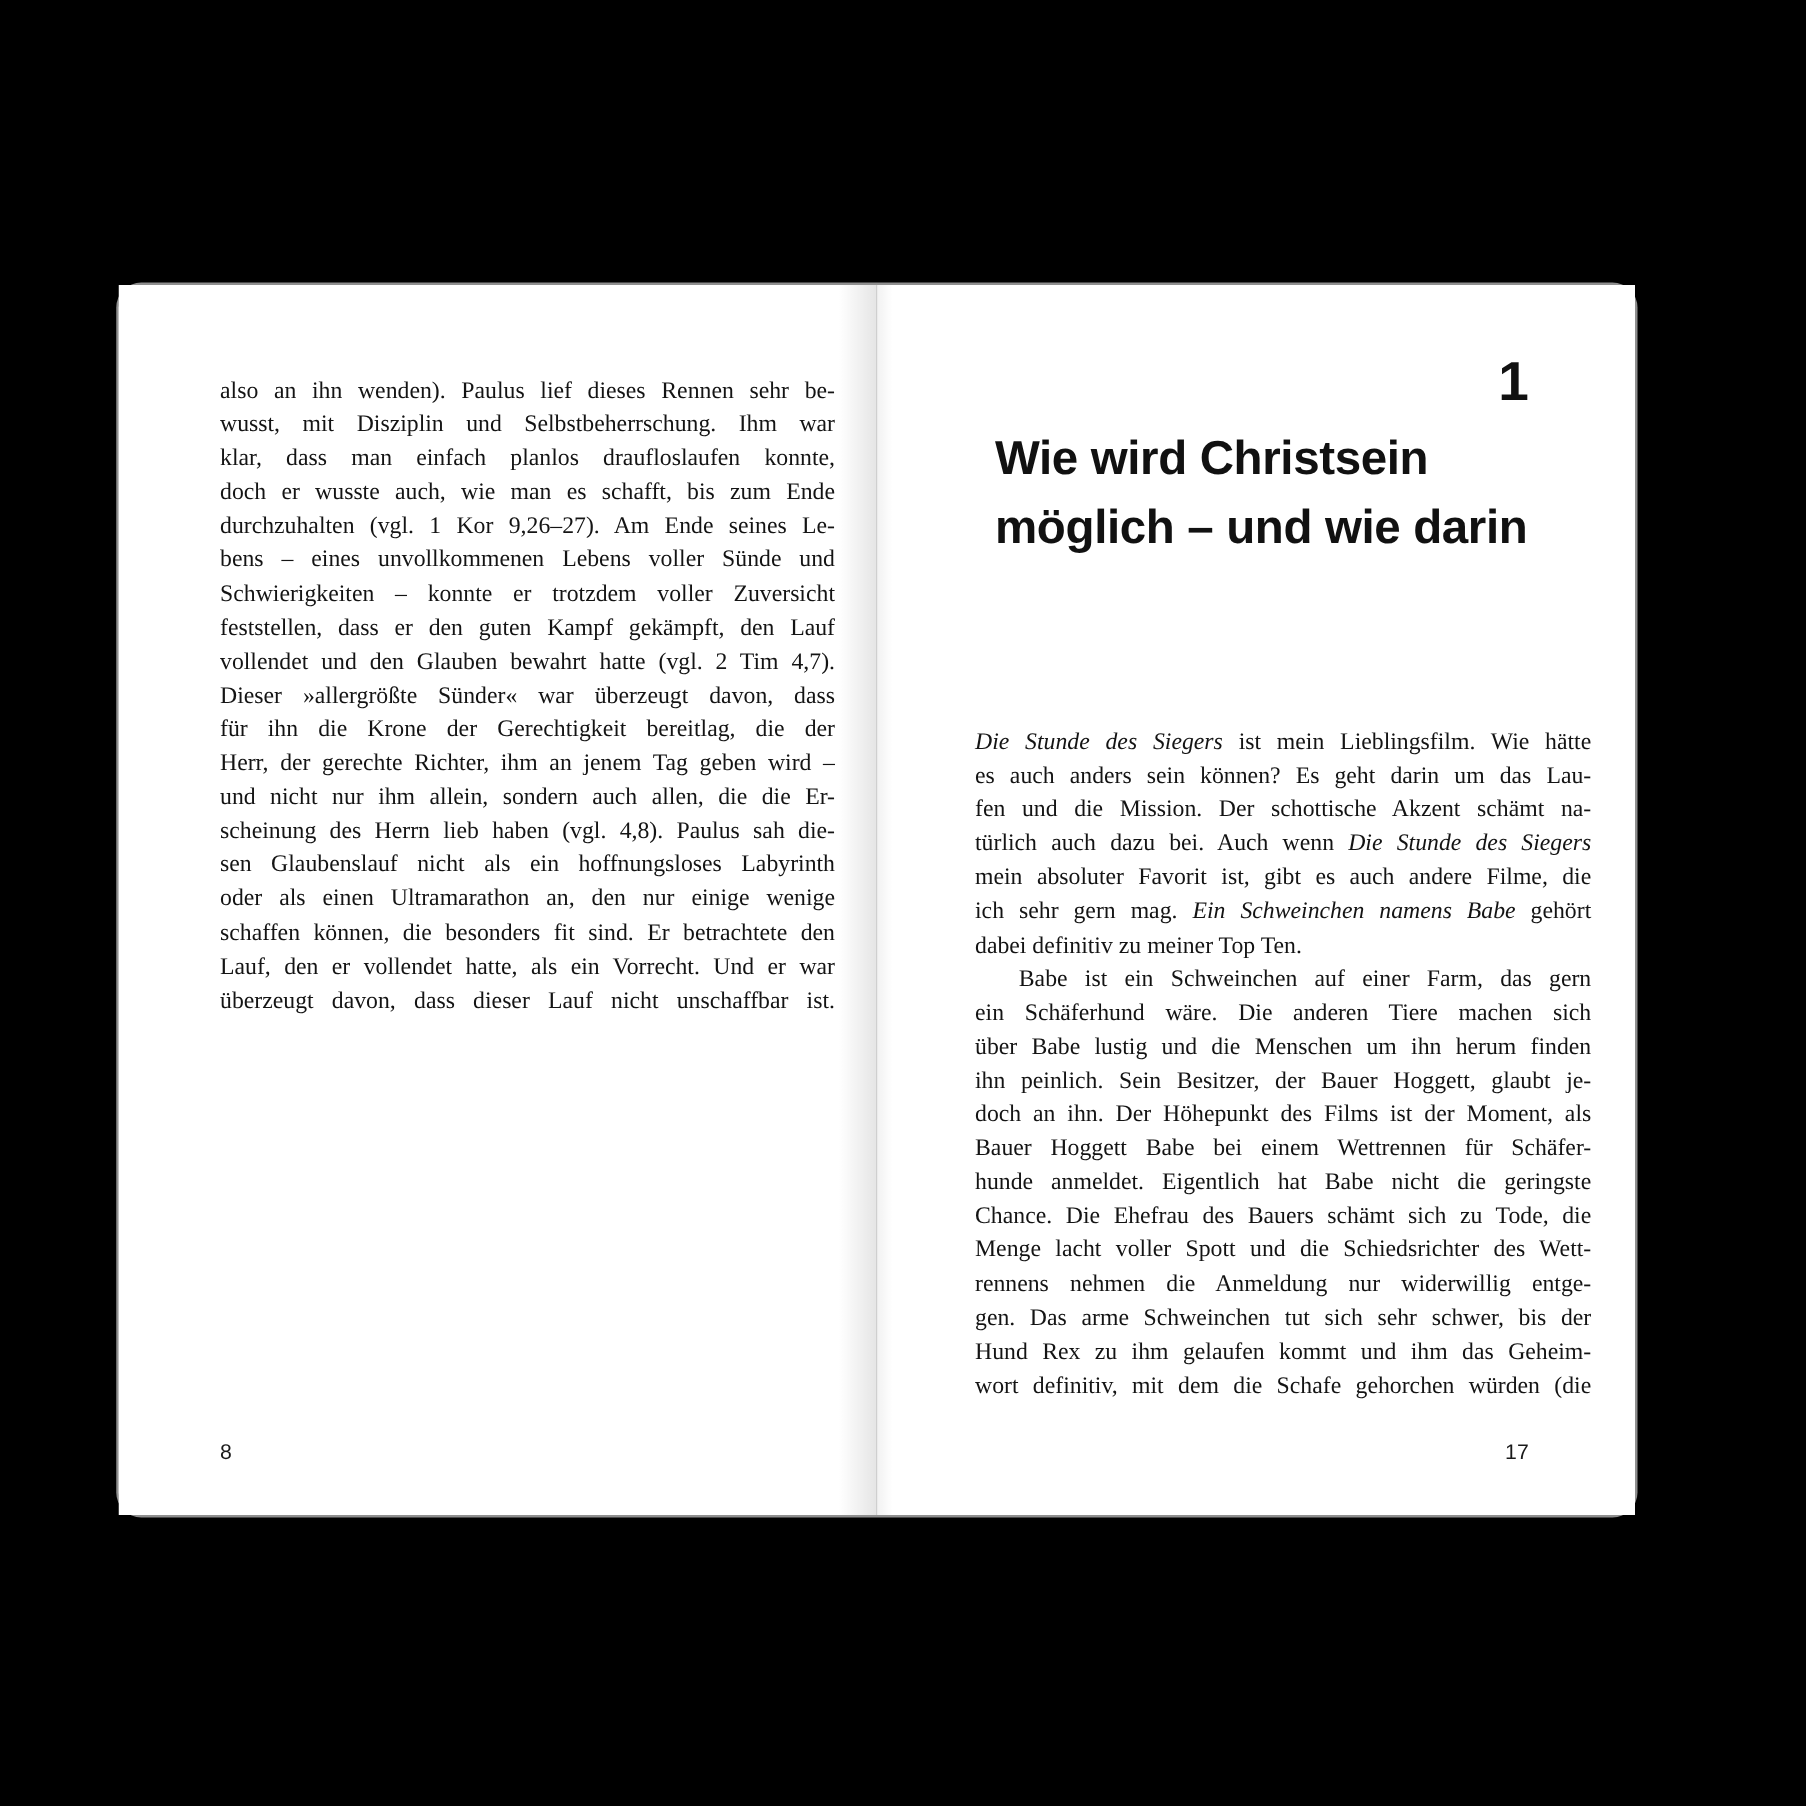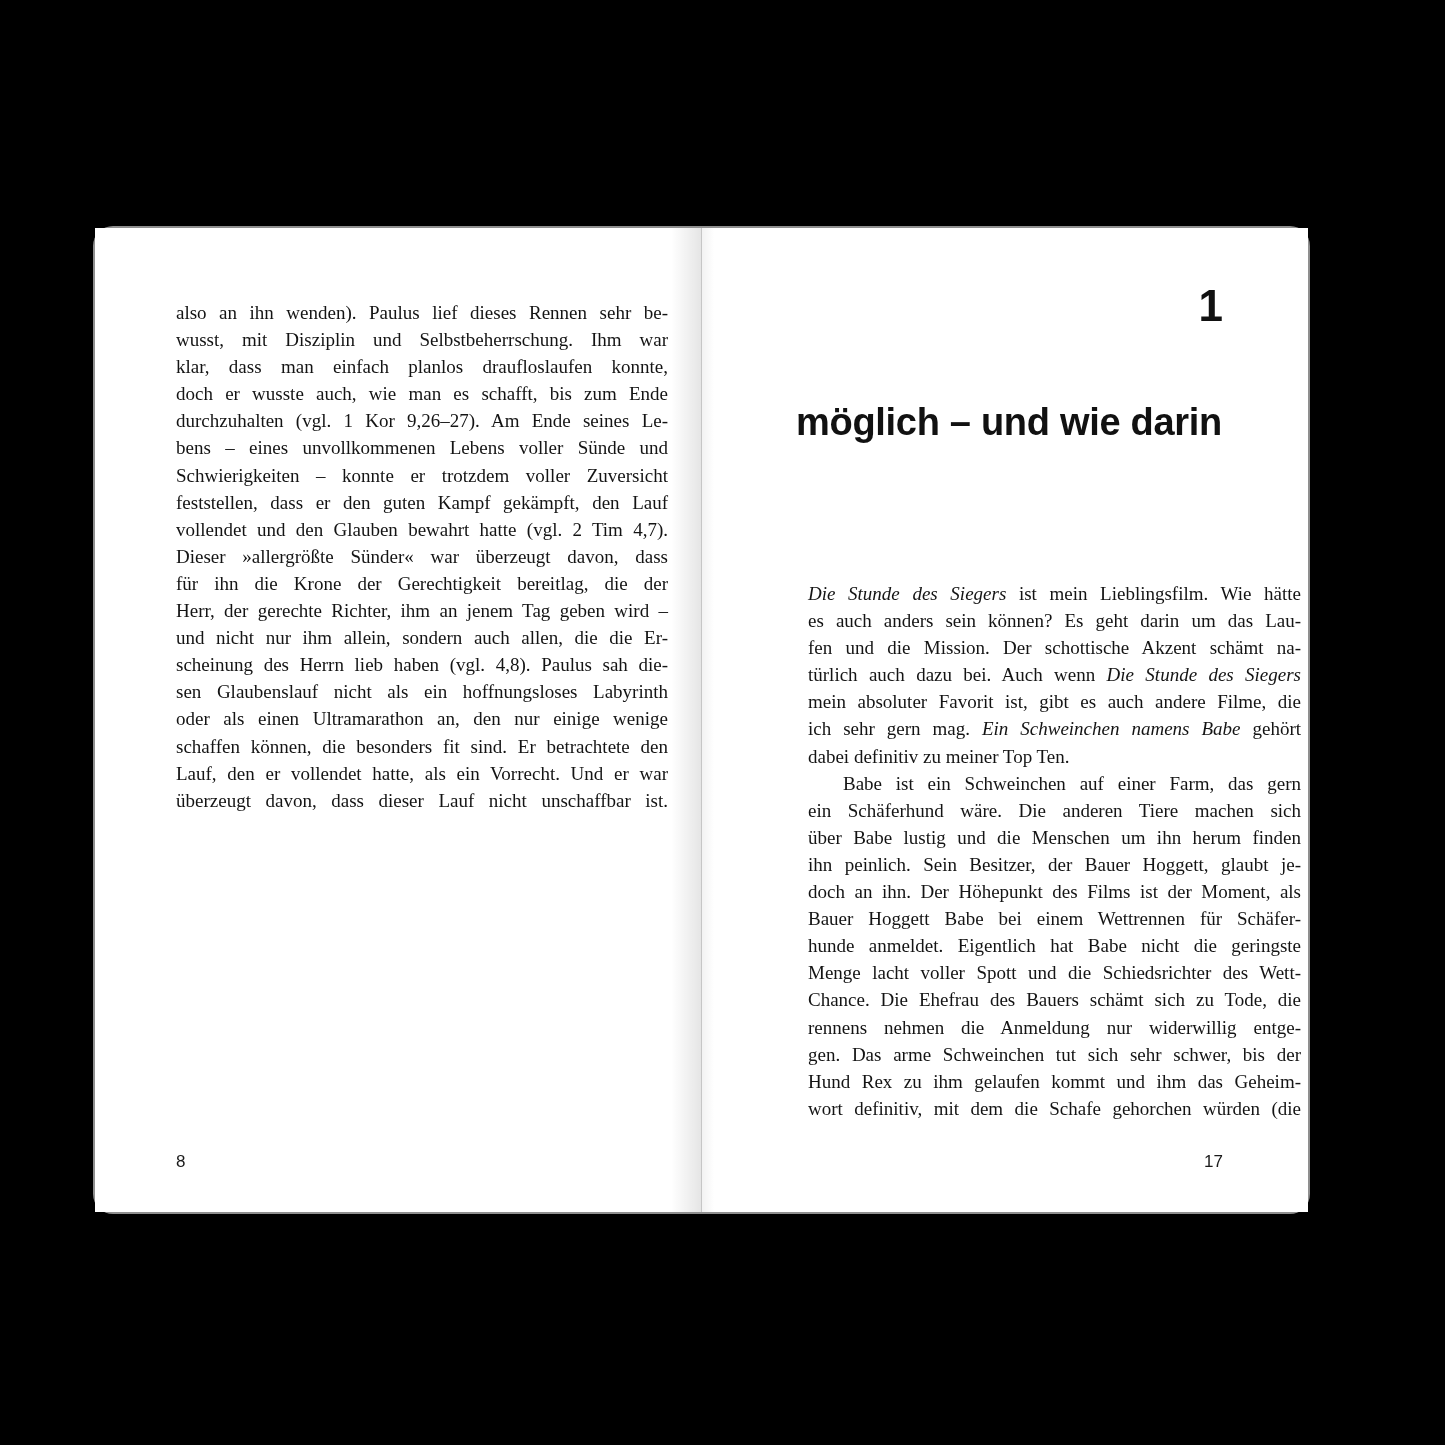--- a/index.html
+++ b/index.html
@@ -54,21 +54,21 @@
     color: #141414;
     font-size: 19px;
     line-height: 27.1px;
   }
   #left-text {
     left: 81px;
     top: 71px;
     width: 492px;
   }
   #right-text {
-    left: 106px;
+    left: 78px;
     top: 352px;
     width: 493px;
   }
   .bline {
     text-align: justify;
     text-align-last: justify;
     white-space: normal;
   }
   .bline.last {
     text-align-last: left;
@@ -138,38 +138,38 @@
           <div class="bline"><span>Lauf, den er vollendet hatte, als ein Vorrecht. Und er war</span></div>
           <div class="bline"><span>überzeugt davon, dass dieser Lauf nicht unschaffbar ist.</span></div>
         </div>
       <div class="folio folio-left">8</div>
       <div class="spine-shade"></div>
     </div>
 
     <div class="page right">
       <div class="spine-shade"></div>
       <div class="chapter-num">1</div>
-      <h1 class="chapter-title"><br><span>möglich – und wie darin</span></h1>
+      <h1 class="chapter-title"><span>Wie wird Christsein</span><br><span>möglich – und wie darin</span></h1>
       <div class="body-text" id="right-text">
           <div class="bline"><span class="it">Die Stunde des Siegers</span><span> ist mein Lieblingsfilm. Wie hätte</span></div>
           <div class="bline"><span>es auch anders sein können? Es geht darin um das Lau-</span></div>
           <div class="bline"><span>fen und die Mission. Der schottische Akzent schämt na-</span></div>
           <div class="bline"><span>türlich auch dazu bei. Auch wenn </span><span class="it">Die Stunde des Siegers</span></div>
           <div class="bline"><span>mein absoluter Favorit ist, gibt es auch andere Filme, die</span></div>
           <div class="bline"><span>ich sehr gern mag. </span><span class="it">Ein Schweinchen namens Babe</span><span> gehört</span></div>
           <div class="bline last"><span>dabei definitiv zu meiner Top Ten.</span></div>
           <div class="bline indent"><span>Babe ist ein Schweinchen auf einer Farm, das gern</span></div>
           <div class="bline"><span>ein Schäferhund wäre. Die anderen Tiere machen sich</span></div>
           <div class="bline"><span>über Babe lustig und die Menschen um ihn herum finden</span></div>
           <div class="bline"><span>ihn peinlich. Sein Besitzer, der Bauer Hoggett, glaubt je-</span></div>
           <div class="bline"><span>doch an ihn. Der Höhepunkt des Films ist der Moment, als</span></div>
           <div class="bline"><span>Bauer Hoggett Babe bei einem Wettrennen für Schäfer-</span></div>
           <div class="bline"><span>hunde anmeldet. Eigentlich hat Babe nicht die geringste</span></div>
+          <div class="bline"><span>Chance. Die Ehefrau des Bauers schämt sich zu Tode, die</span></div>
           <div class="bline"><span>Menge lacht voller Spott und die Schiedsrichter des Wett-</span></div>
-          <div class="bline"><span>Chance. Die Ehefrau des Bauers schämt sich zu Tode, die</span></div>
           <div class="bline"><span>rennens nehmen die Anmeldung nur widerwillig entge-</span></div>
           <div class="bline"><span>gen. Das arme Schweinchen tut sich sehr schwer, bis der</span></div>
           <div class="bline"><span>Hund Rex zu ihm gelaufen kommt und ihm das Geheim-</span></div>
           <div class="bline"><span>wort definitiv, mit dem die Schafe gehorchen würden (die</span></div>
         </div>
       <div class="folio folio-right">17</div>
     </div>
 
   </div>
 </div>

